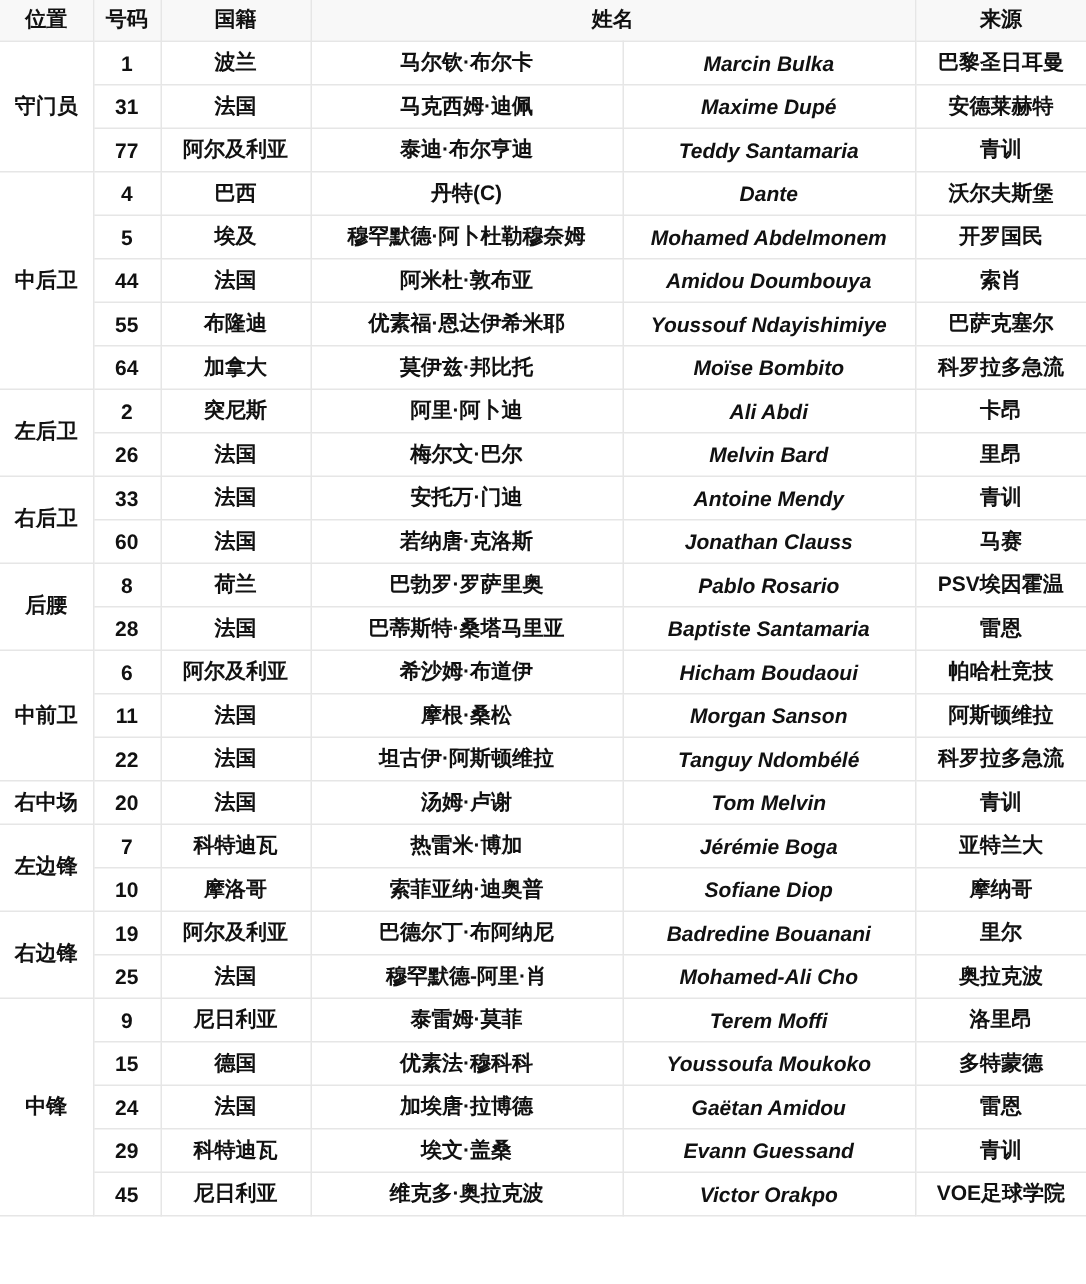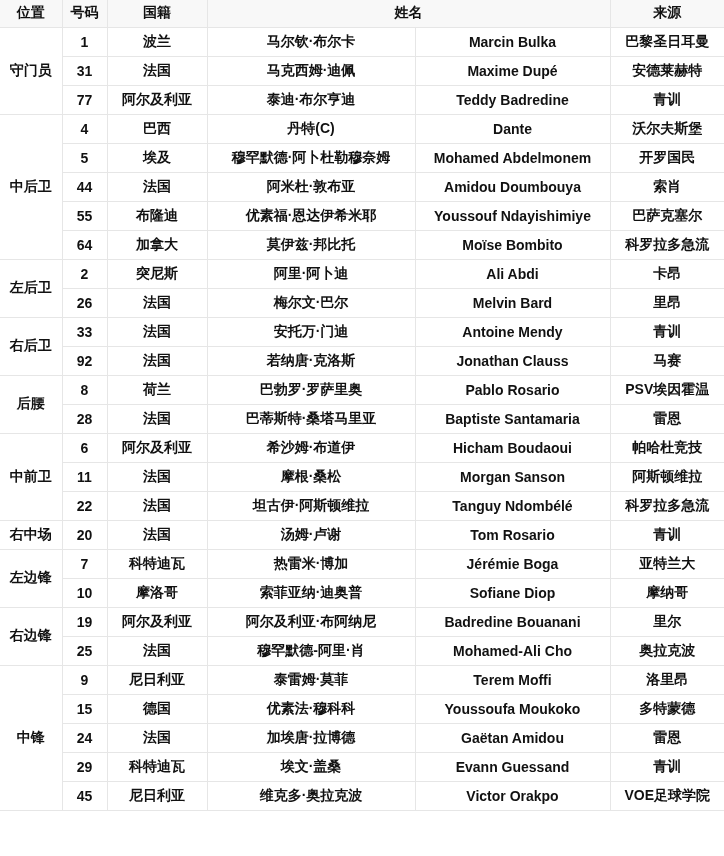--- a/index.html
+++ b/index.html
@@ -27,21 +27,21 @@
     padding: 0 2px;
     overflow: hidden;
     white-space: nowrap;
   }
   .squad th:last-child, .squad td:last-child { border-right: none; }
   .squad thead th {
     height: 27px;
     background: #f8f8f8;
   }
   .squad tbody td { height: 29px; background: #ffffff; }
-  .squad td.en { }
+  .squad td.en { font-style: italic; }
 </style>
 </head>
 <body>
 
 <table class="squad">
   <colgroup>
     <col style="width:62px">
     <col style="width:45px">
     <col style="width:100px">
     <col style="width:208px">
@@ -70,21 +70,21 @@
         <td class="num">31</td>
         <td class="nat">法国</td>
         <td class="cn">马克西姆·迪佩</td>
         <td class="en">Maxime Dupé</td>
         <td class="src">安德莱赫特</td>
       </tr>
       <tr>
         <td class="num">77</td>
         <td class="nat">阿尔及利亚</td>
         <td class="cn">泰迪·布尔亨迪</td>
-        <td class="en">Teddy Badredine</td>
+        <td class="en">Teddy Santamaria</td>
         <td class="src">青训</td>
       </tr>
       <tr>
         <td rowspan="5" class="pos">中后卫</td>
         <td class="num">4</td>
         <td class="nat">巴西</td>
         <td class="cn">丹特(C)</td>
         <td class="en">Dante</td>
         <td class="src">沃尔夫斯堡</td>
       </tr>
@@ -133,21 +133,21 @@
       </tr>
       <tr>
         <td rowspan="2" class="pos">右后卫</td>
         <td class="num">33</td>
         <td class="nat">法国</td>
         <td class="cn">安托万·门迪</td>
         <td class="en">Antoine Mendy</td>
         <td class="src">青训</td>
       </tr>
       <tr>
-        <td class="num">92</td>
+        <td class="num">60</td>
         <td class="nat">法国</td>
         <td class="cn">若纳唐·克洛斯</td>
         <td class="en">Jonathan Clauss</td>
         <td class="src">马赛</td>
       </tr>
       <tr>
         <td rowspan="2" class="pos">后腰</td>
         <td class="num">8</td>
         <td class="nat">荷兰</td>
         <td class="cn">巴勃罗·罗萨里奥</td>
@@ -181,21 +181,21 @@
         <td class="nat">法国</td>
         <td class="cn">坦古伊·阿斯顿维拉</td>
         <td class="en">Tanguy Ndombélé</td>
         <td class="src">科罗拉多急流</td>
       </tr>
       <tr>
         <td rowspan="1" class="pos">右中场</td>
         <td class="num">20</td>
         <td class="nat">法国</td>
         <td class="cn">汤姆·卢谢</td>
-        <td class="en">Tom Rosario</td>
+        <td class="en">Tom Melvin</td>
         <td class="src">青训</td>
       </tr>
       <tr>
         <td rowspan="2" class="pos">左边锋</td>
         <td class="num">7</td>
         <td class="nat">科特迪瓦</td>
         <td class="cn">热雷米·博加</td>
         <td class="en">Jérémie Boga</td>
         <td class="src">亚特兰大</td>
       </tr>
@@ -203,21 +203,21 @@
         <td class="num">10</td>
         <td class="nat">摩洛哥</td>
         <td class="cn">索菲亚纳·迪奥普</td>
         <td class="en">Sofiane Diop</td>
         <td class="src">摩纳哥</td>
       </tr>
       <tr>
         <td rowspan="2" class="pos">右边锋</td>
         <td class="num">19</td>
         <td class="nat">阿尔及利亚</td>
-        <td class="cn">阿尔及利亚·布阿纳尼</td>
+        <td class="cn">巴德尔丁·布阿纳尼</td>
         <td class="en">Badredine Bouanani</td>
         <td class="src">里尔</td>
       </tr>
       <tr>
         <td class="num">25</td>
         <td class="nat">法国</td>
         <td class="cn">穆罕默德-阿里·肖</td>
         <td class="en">Mohamed-Ali Cho</td>
         <td class="src">奥拉克波</td>
       </tr>

